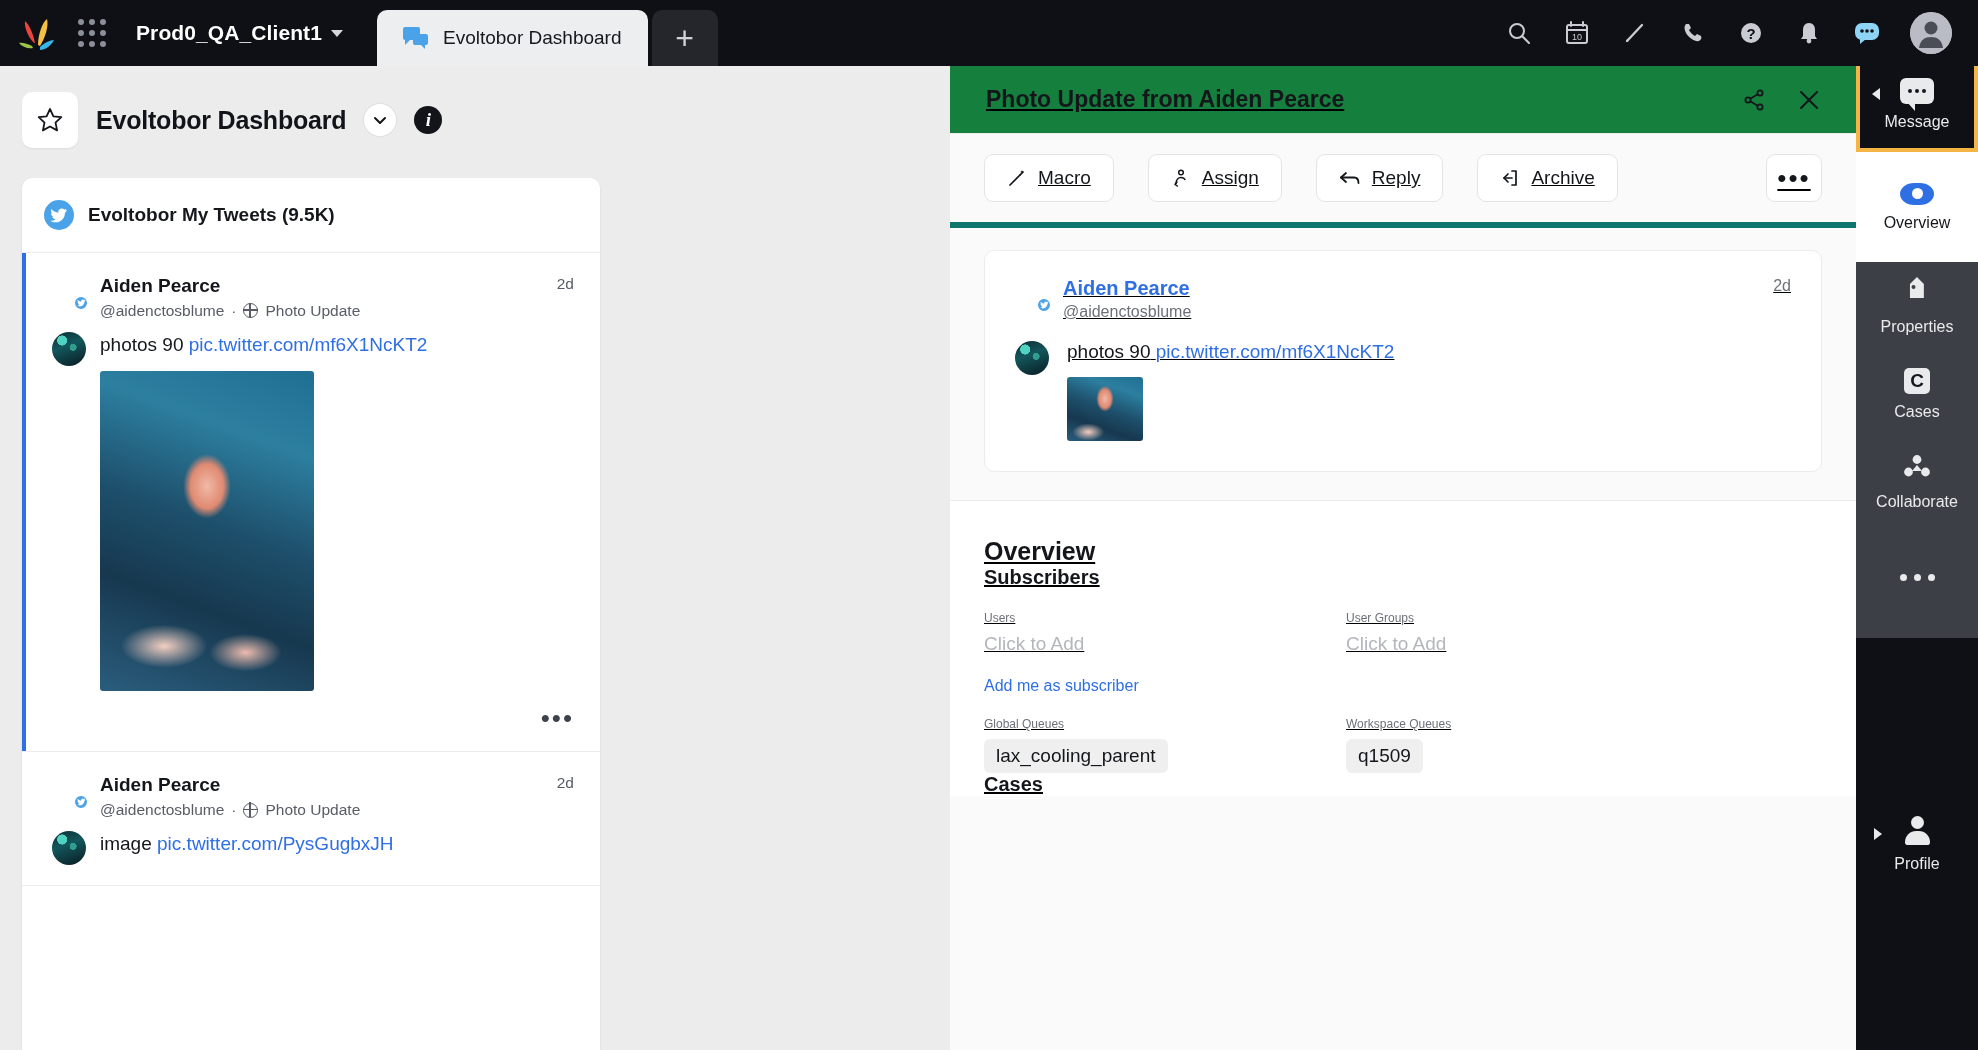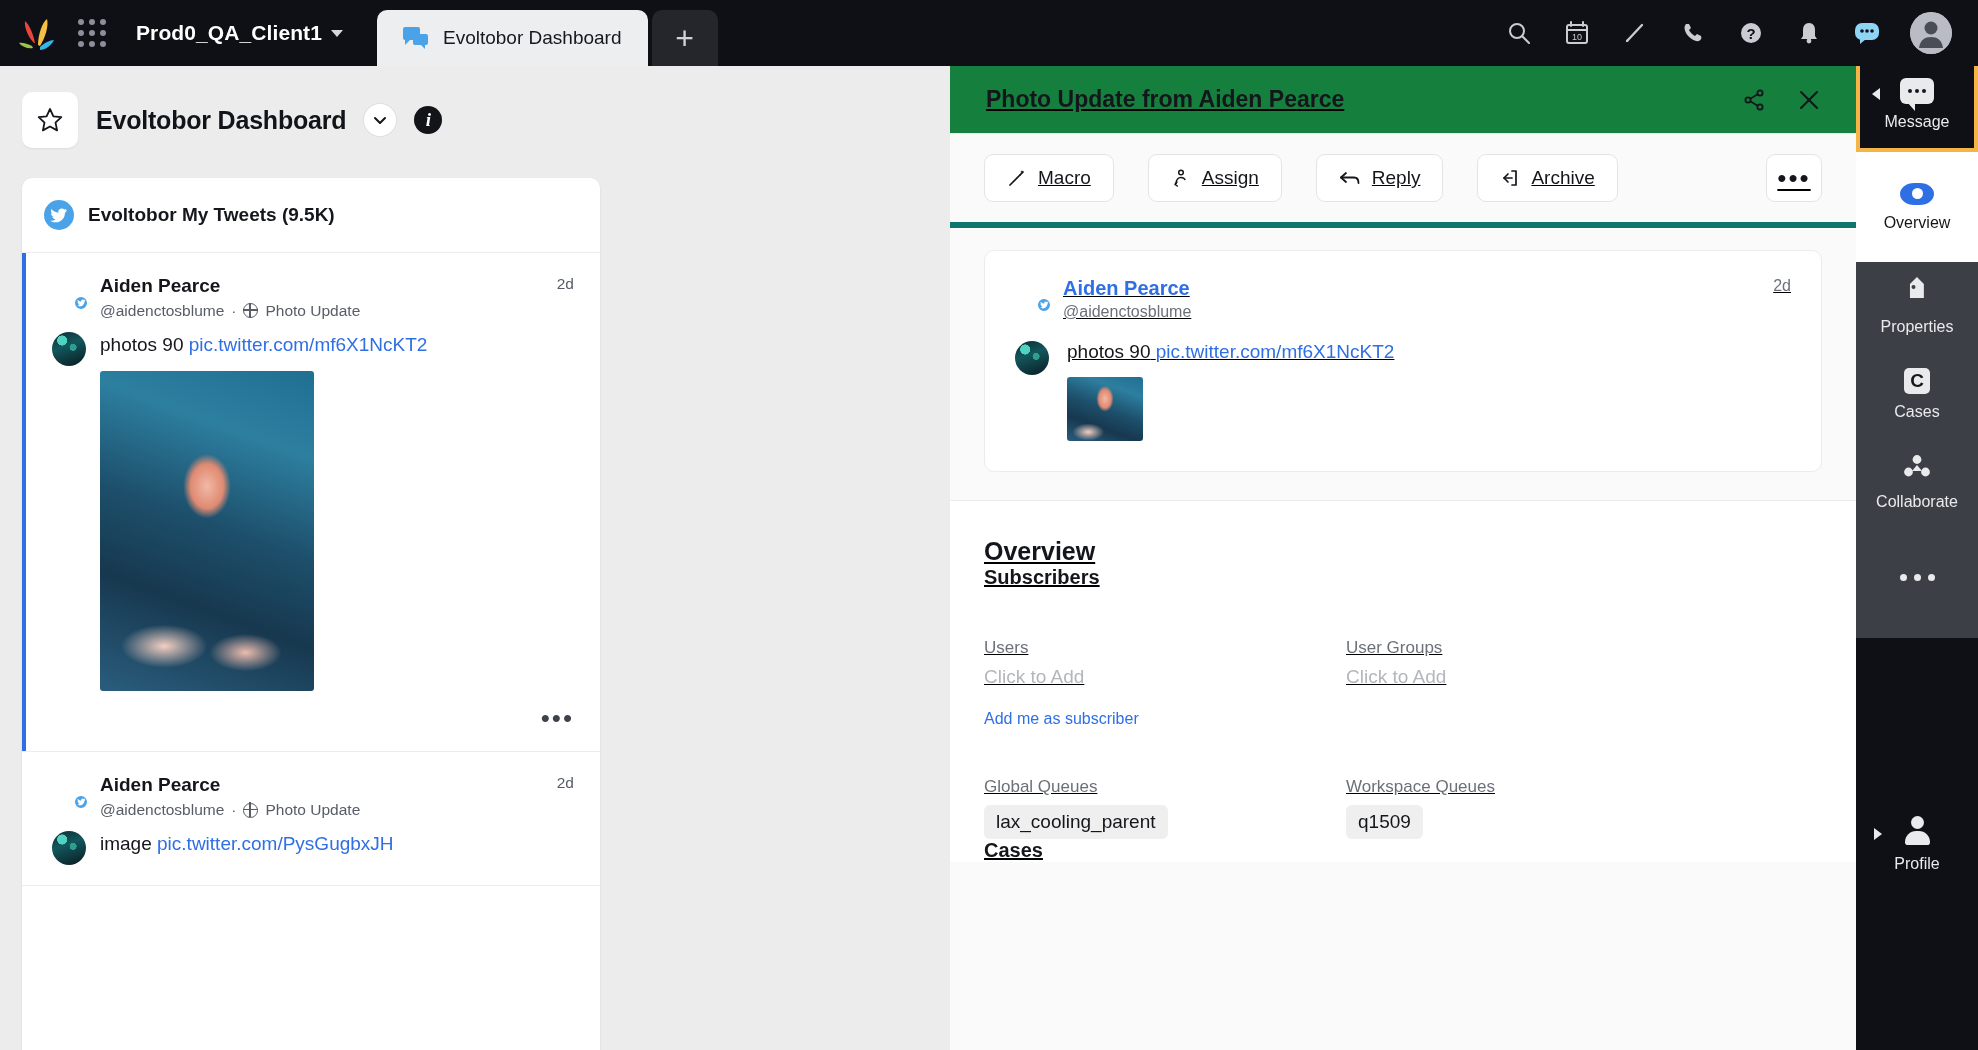--- a/index.html
+++ b/index.html
@@ -174,21 +174,21 @@
       radial-gradient(ellipse 12px 18px at 50% 34%, #f0b9a6 0%, #e08a72 50%, rgba(224,138,114,0) 72%),
       radial-gradient(ellipse 22px 12px at 28% 86%, #f4cfc2 0%, rgba(244,207,194,0) 72%),
       linear-gradient(200deg, #1f6f92 0%, #2d7fa0 22%, #1d4f6b 50%, #17384f 72%, #2a5d7d 100%);
   }
 
   .overview-wrap { background: #fff; padding: 36px 34px 0 34px; border-top: 1px solid #ececec; margin-top: 28px; }
   .ov-title { font-size: 25px; font-weight: bold; color: #14161b; }
   .sec-title { font-size: 20px; font-weight: bold; color: #14161b; }
   .two-col { display: flex; margin-top: 22px; }
   .col { width: 362px; }
-  .f-label { font-size: 17px; color: #6c7078; margin-top: 27px; }
+  .f-label { font-size: 12px; color: #6c7078; }
   .f-placeholder { font-size: 19px; color: #b3b6bc; margin-top: 8px; cursor: pointer; }
   .f-link { font-size: 16px; color: #2f6fe4; margin-top: 22px; display: inline-block; cursor: pointer; }
   .chip {
     display: inline-block; margin-top: 8px; background: #efefef; border-radius: 6px;
     padding: 6px 12px; font-size: 19px; color: #14161b; cursor: pointer;
   }
 
   
   .rail {
     position: absolute; top: 56px; right: 0; width: 122px; height: 994px;

